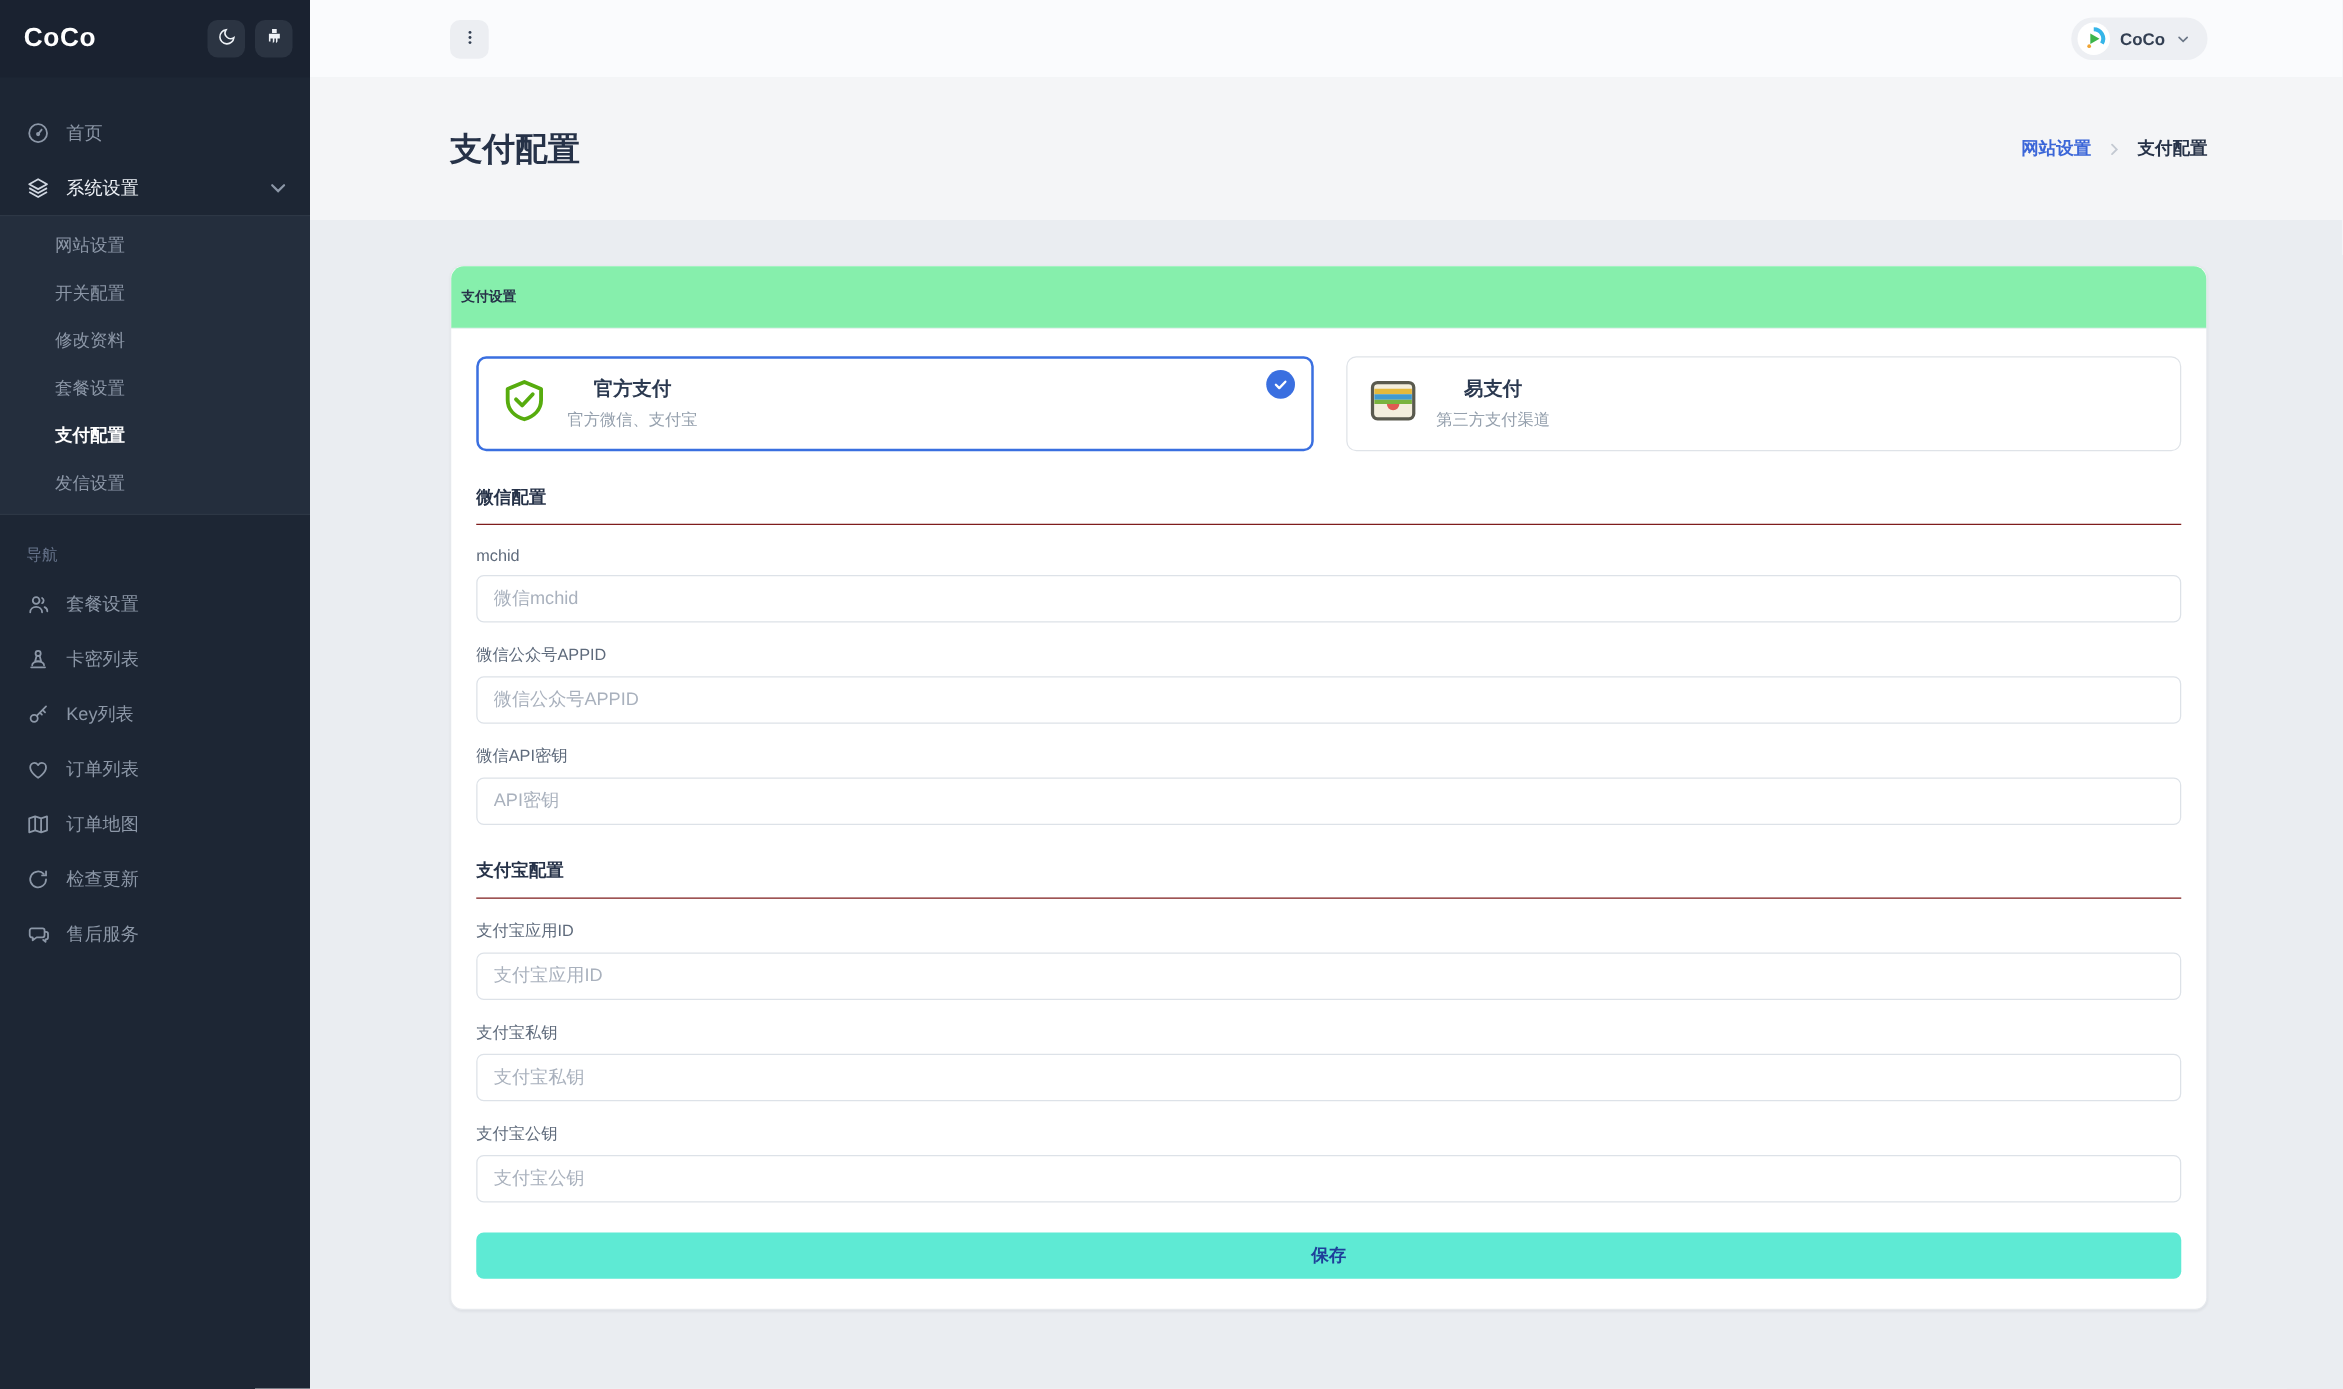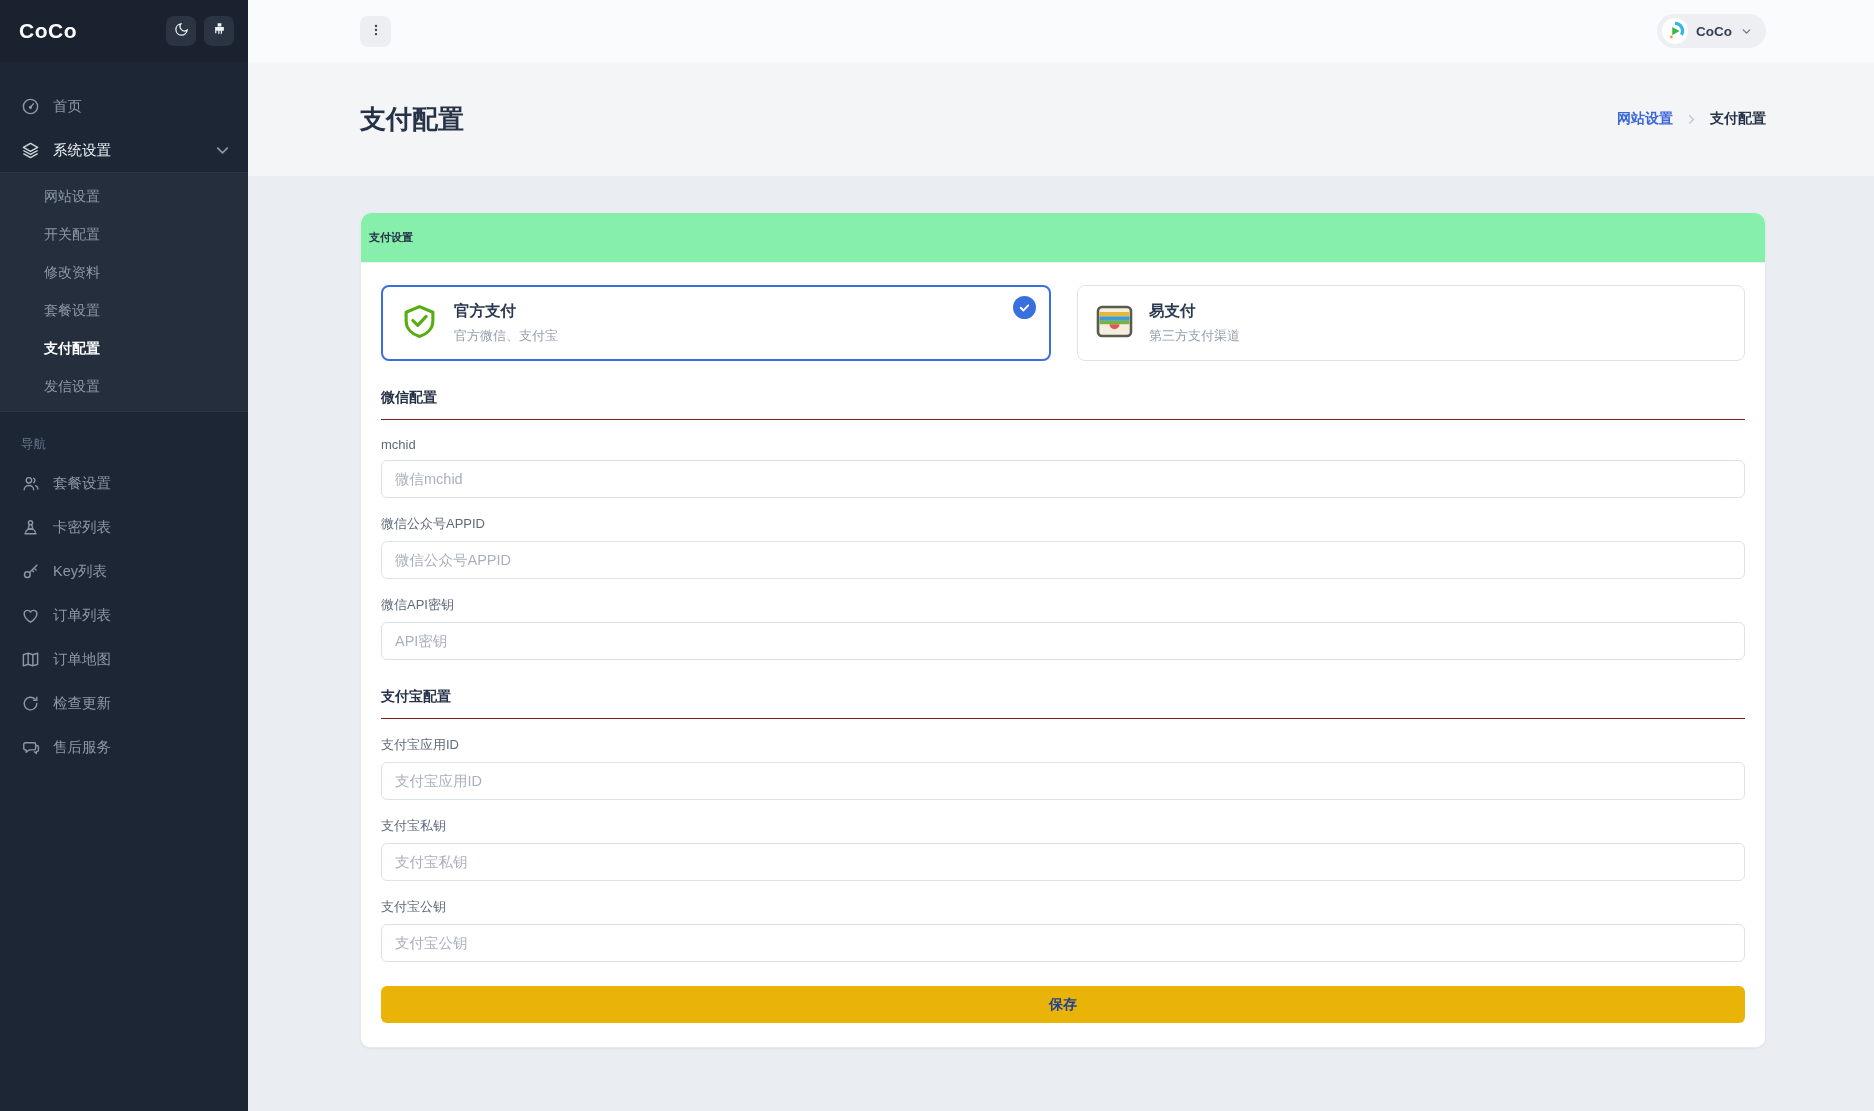--- a/index.html
+++ b/index.html
@@ -38,34 +38,34 @@
   .crumb-link { color:#3b66d8; font-weight:600; cursor:pointer; }
   .crumb-current { color:#263248; font-weight:700; }
   .crumb-sep { color:#c3c9d2; display:flex; }
 
   .content { flex:1; padding:36px 108px 0 112px; }
   .card { background:#ffffff; border:1px solid #e6e9ed; border-radius:10px; box-shadow:0 1px 2px rgba(16,24,40,.05); }
   .card-header { height:50px; background:#86efac; border-bottom:1px solid #eceef2; border-radius:10px 10px 0 0; display:flex; align-items:center; padding:0 8px; font-size:11px; font-weight:700; color:#263248; }
   .card-body { padding:22px 20px 24px; }
 
   .methods { display:flex; gap:26px; }
-  .method { flex:1; position:relative; display:flex; align-items:center; gap:16px; padding:0 18px; height:76px; border:1px solid #dfe3e8; border-radius:8px; background:#fff; cursor:pointer; }
+  .method { flex:1; position:relative; display:flex; align-items:center; gap:16px; padding:0 18px; height:76px; border:1px solid #dfe3e8; border-radius:8px; background:#fff; cursor:pointer;text-align:center; }
   .method.selected { border:2px solid #3a6fe0; }
   .m-text { display:flex; flex-direction:column; }
   .m-title { font-size:15.5px; font-weight:700; color:#2b3950; }
   .m-desc { font-size:13px; color:#95a0ad; margin-top:5px; }
   .badge { position:absolute; top:9px; right:13px; width:23px; height:23px; border-radius:50%; background:#3a6fe0; display:flex; align-items:center; justify-content:center; }
 
   .section-title { margin-top:28px; padding-bottom:12px; border-bottom:1px solid #7f1d1d; font-size:14px; font-weight:700; color:#263248; }
   .field { margin-top:17px; }
   .field label { display:block; font-size:13px; color:#5f6b7c; margin-bottom:8px; }
   .field input { width:100%; height:38px; border:1px solid #dde2e8; border-radius:6px; padding:0 13px; font-size:14.5px; color:#3a4656; background:#fff; outline:none; }
   .field input::placeholder { color:#a9b1bd; }
 
-  .save-btn { margin-top:24px; width:100%; height:37px; border:none; border-radius:6px; background:#eab308; color:#1e3f9a; font-size:14px; font-weight:600; cursor:pointer; }
+  .save-btn { margin-top:24px; width:100%; height:37px; border:none; border-radius:6px; background:#5eead4; color:#1e3f9a; font-size:14px; font-weight:600; cursor:pointer; }
 </style>
 </head>
 <body>
 
 <aside class="sidebar">
   <div class="sb-header">
     <span class="logo">CoCo</span>
     <div class="sb-actions">
       <button>
         <span>

